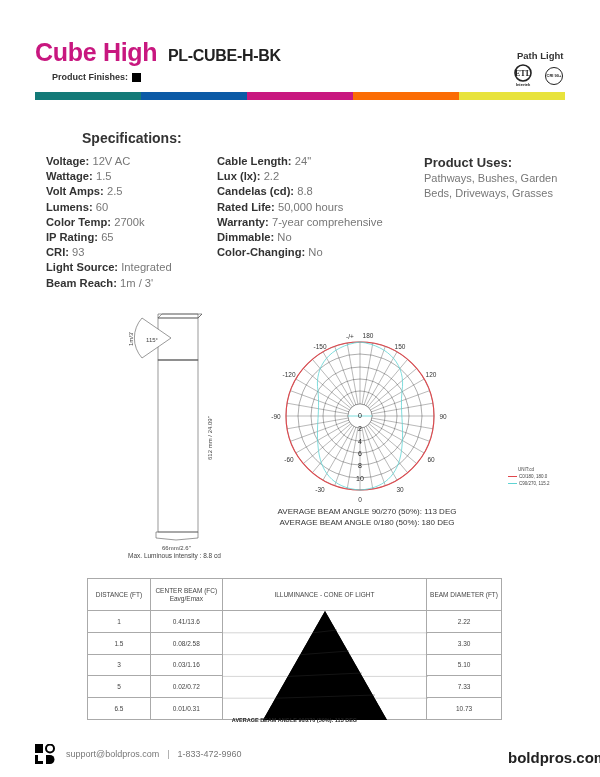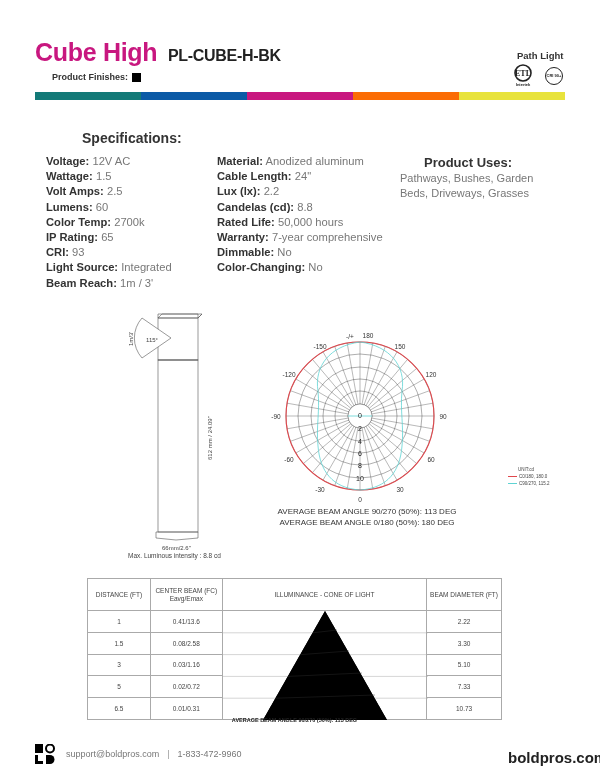--- a/index.html
+++ b/index.html
@@ -12,21 +12,21 @@
   .category { left: 517px; top: 50px; font-size: 9.5px; font-weight: bold; color: #333; }
   .cert-etl { left: 510px; top: 63px; width: 26px; height: 26px; }
   .cert-cri { left: 545px; top: 67px; width: 18px; height: 18px; border: 1.5px solid #222; border-radius: 50%; font-size: 4px; display: flex; align-items: center; justify-content: center; text-align: center; line-height: 1.1; font-weight: bold; }
   .colorbar { left: 35px; top: 92px; width: 530px; height: 8px; display: flex; }
   .colorbar div { flex: 1; }
   .spec-title { left: 62px; top: 130px; font-size: 14px; font-weight: bold; color: #333; margin-left: 20px; }
   .spec-col { font-size: 11.2px; line-height: 15.2px; color: #333; }
   .spec-col b { font-weight: bold; color: #333; }
   .spec-col span.v { color: #777; }
   .uses-title { left: 424px; top: 155px; font-size: 13px; font-weight: bold; color: #333; }
-  .uses-text { left: 400px; top: 171px; width: 150px; font-size: 11px; line-height: 15px; color: #777; }
+  .uses-text { left: 424px; top: 171px; width: 150px; font-size: 11px; line-height: 15px; color: #777; }
   .drawing { left: 100px; top: 310px; }
   .lum { left: 128px; top: 552px; font-size: 6.5px; color: #444; }
   .dim { font-size: 6px; color: #444; }
   .polar { left: 262px; top: 326px; }
   .legend { left: 508px; top: 466px; font-size: 4.5px; color: #444; line-height: 7px; }
   .beam-text { left: 262px; top: 507px; width: 210px; text-align: center; font-size: 8px; color: #333; line-height: 10.5px; }
   table.dist { position: absolute; left: 87px; top: 578px; width: 415px; border-collapse: collapse; font-size: 6.5px; color: #444; }
   table.dist th, table.dist td { border: 1px solid #aaa; text-align: center; font-weight: normal; }
   table.dist th { height: 32px; line-height: 8px; }
   table.dist td { height: 21.8px; }
@@ -76,21 +76,20 @@
   <div><b>Volt Amps:</b> <span class="v">2.5</span></div>
   <div><b>Lumens:</b> <span class="v">60</span></div>
   <div><b>Color Temp:</b> <span class="v">2700k</span></div>
   <div><b>IP Rating:</b> <span class="v">65</span></div>
   <div><b>CRI:</b> <span class="v">93</span></div>
   <div><b>Light Source:</b> <span class="v">Integrated</span></div>
   <div><b>Beam Reach:</b> <span class="v">1m / 3'</span></div>
 </div>
 
 <div class="abs spec-col" style="left:217px; top:154px;">
-  <div><b>Material:</b> <span class="v">Anodized aluminum</span></div>
   <div><b>Cable Length:</b> <span class="v">24"</span></div>
   <div><b>Lux (lx):</b> <span class="v">2.2</span></div>
   <div><b>Candelas (cd):</b> <span class="v">8.8</span></div>
   <div><b>Rated Life:</b> <span class="v">50,000 hours</span></div>
   <div><b>Warranty:</b> <span class="v">7-year comprehensive</span></div>
   <div><b>Dimmable:</b> <span class="v">No</span></div>
   <div><b>Color-Changing:</b> <span class="v">No</span></div>
 </div>
 
 <div class="abs uses-title">Product Uses:</div>

